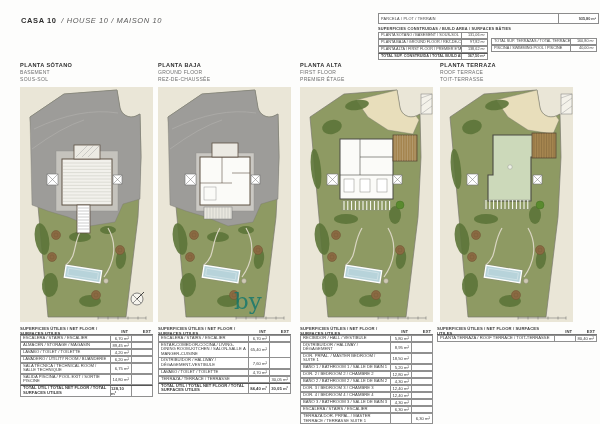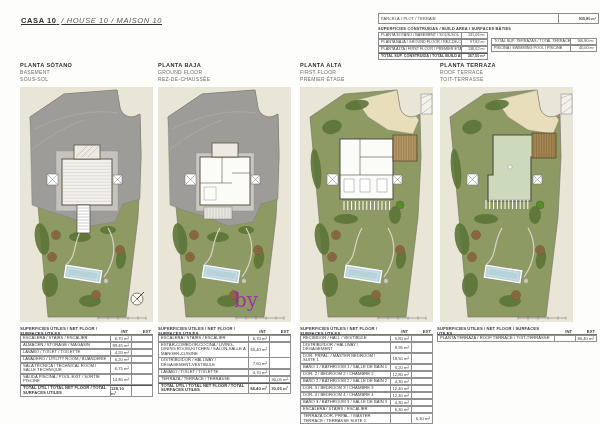--- a/index.html
+++ b/index.html
@@ -1,21 +1,21 @@
 <!DOCTYPE html>
 <html><head>
 <meta charset="utf-8">
 <style>
   html,body{margin:0;padding:0;background:#e8e8e8;}
   .sheet{
     position:relative;width:600px;height:424px;background:#fdfdfc;
     font-family:"Liberation Sans",sans-serif;overflow:hidden;color:#333;
   }
   
-  .page-title{position:absolute;left:21px;top:16px;font-size:7.5px;letter-spacing:.6px;white-space:nowrap;text-decoration:underline;}
+  .page-title{position:absolute;left:21px;top:16px;font-size:7.5px;letter-spacing:.6px;white-space:nowrap;}
   .page-title .t-bold{font-weight:bold;color:#2e2e2e;}
   .page-title .t-rest{font-style:italic;color:#5a5a5a;margin-left:2px;}
   
   .parcel-bar{position:absolute;left:378px;top:13px;width:219px;height:9px;border:.5px solid #8c8c8c;
     display:flex;align-items:center;font-size:3.8px;color:#444;background:#fff;}
   .parcel-bar .pl{flex:1;padding-left:2px;letter-spacing:.2px;}
   .parcel-bar .pv{width:40px;border-left:.5px solid #8c8c8c;height:100%;display:flex;align-items:center;
     justify-content:flex-end;padding-right:2px;font-weight:bold;box-sizing:border-box;}
   .built-label{position:absolute;left:378px;top:26px;font-size:3.9px;font-weight:bold;color:#3c3c3c;letter-spacing:.2px;}
   .sum-table{position:absolute;font-size:3.8px;color:#444;}
@@ -37,21 +37,21 @@
   .at-head{display:flex;border-bottom:.5px solid #777;font-weight:bold;height:6px;align-items:center;}
   .at-head .lab{flex:1;letter-spacing:.1px;}
   .at-head .c{width:21px;text-align:right;padding-right:2px;}
   .at-row{display:flex;border:.5px solid #909090;margin-top:-.5px;background:#fff;min-height:5.5px;align-items:center;}
   .at-row .lab{flex:1;padding:0 2px;line-height:1.15;}
   .at-row .c{width:21px;align-self:stretch;border-left:.5px solid #909090;display:flex;align-items:center;
     justify-content:flex-end;padding-right:2px;box-sizing:border-box;}
   .at-row.bold{font-weight:bold;border-top:1px solid #555;}
   
   .wm{position:absolute;pointer-events:none;font-family:"DejaVu Serif",serif;}
-  .wm-by{left:234px;top:288px;font-size:20px;color:#a21caf;opacity:.8;}
+  .wm-by{left:234px;top:288px;font-size:23px;color:#0f766e;opacity:.8;}
   .wm-name{left:226px;top:326px;font-size:47px;color:rgba(255,255,255,.05);
     -webkit-text-stroke:1px rgba(115,115,115,.65);letter-spacing:-1px;}
   .wm-tag{left:228px;top:384px;font-size:12.5px;color:#8f8f8f;opacity:.7;letter-spacing:8.5px;white-space:nowrap;}
 </style>
 </head>
 <body>
 
 <div class="sheet">
 
   <div class="page-title">

